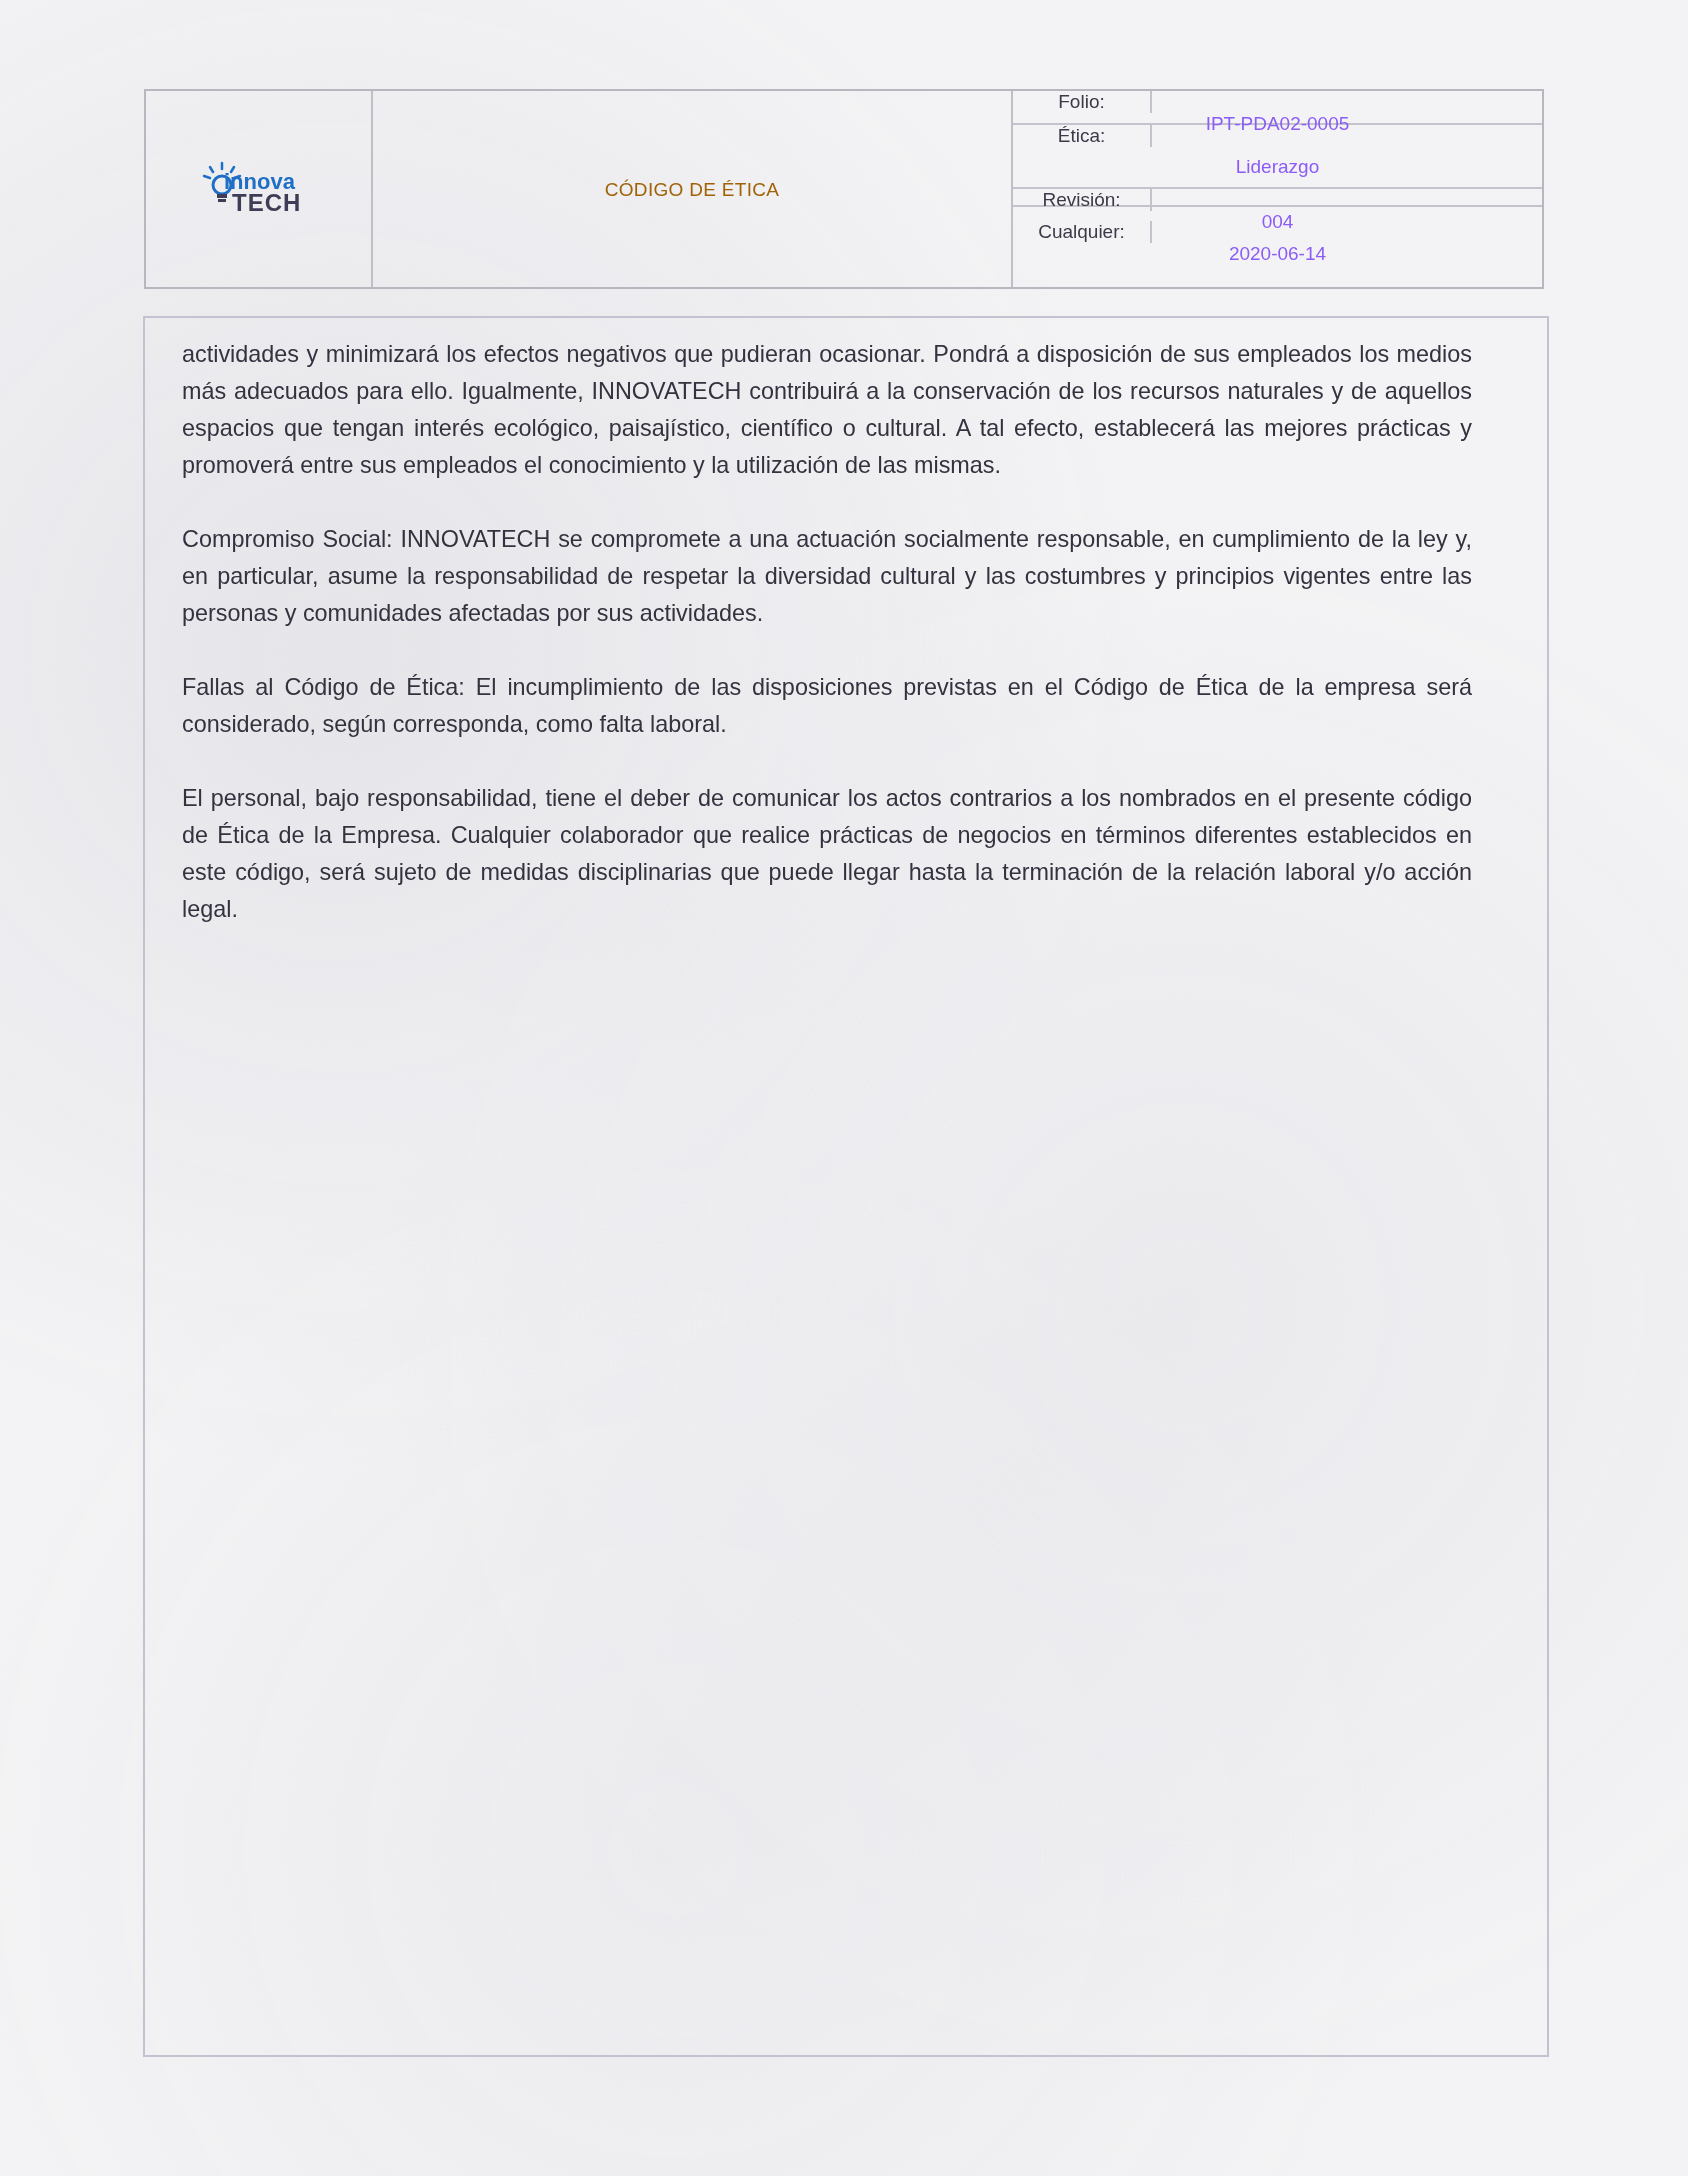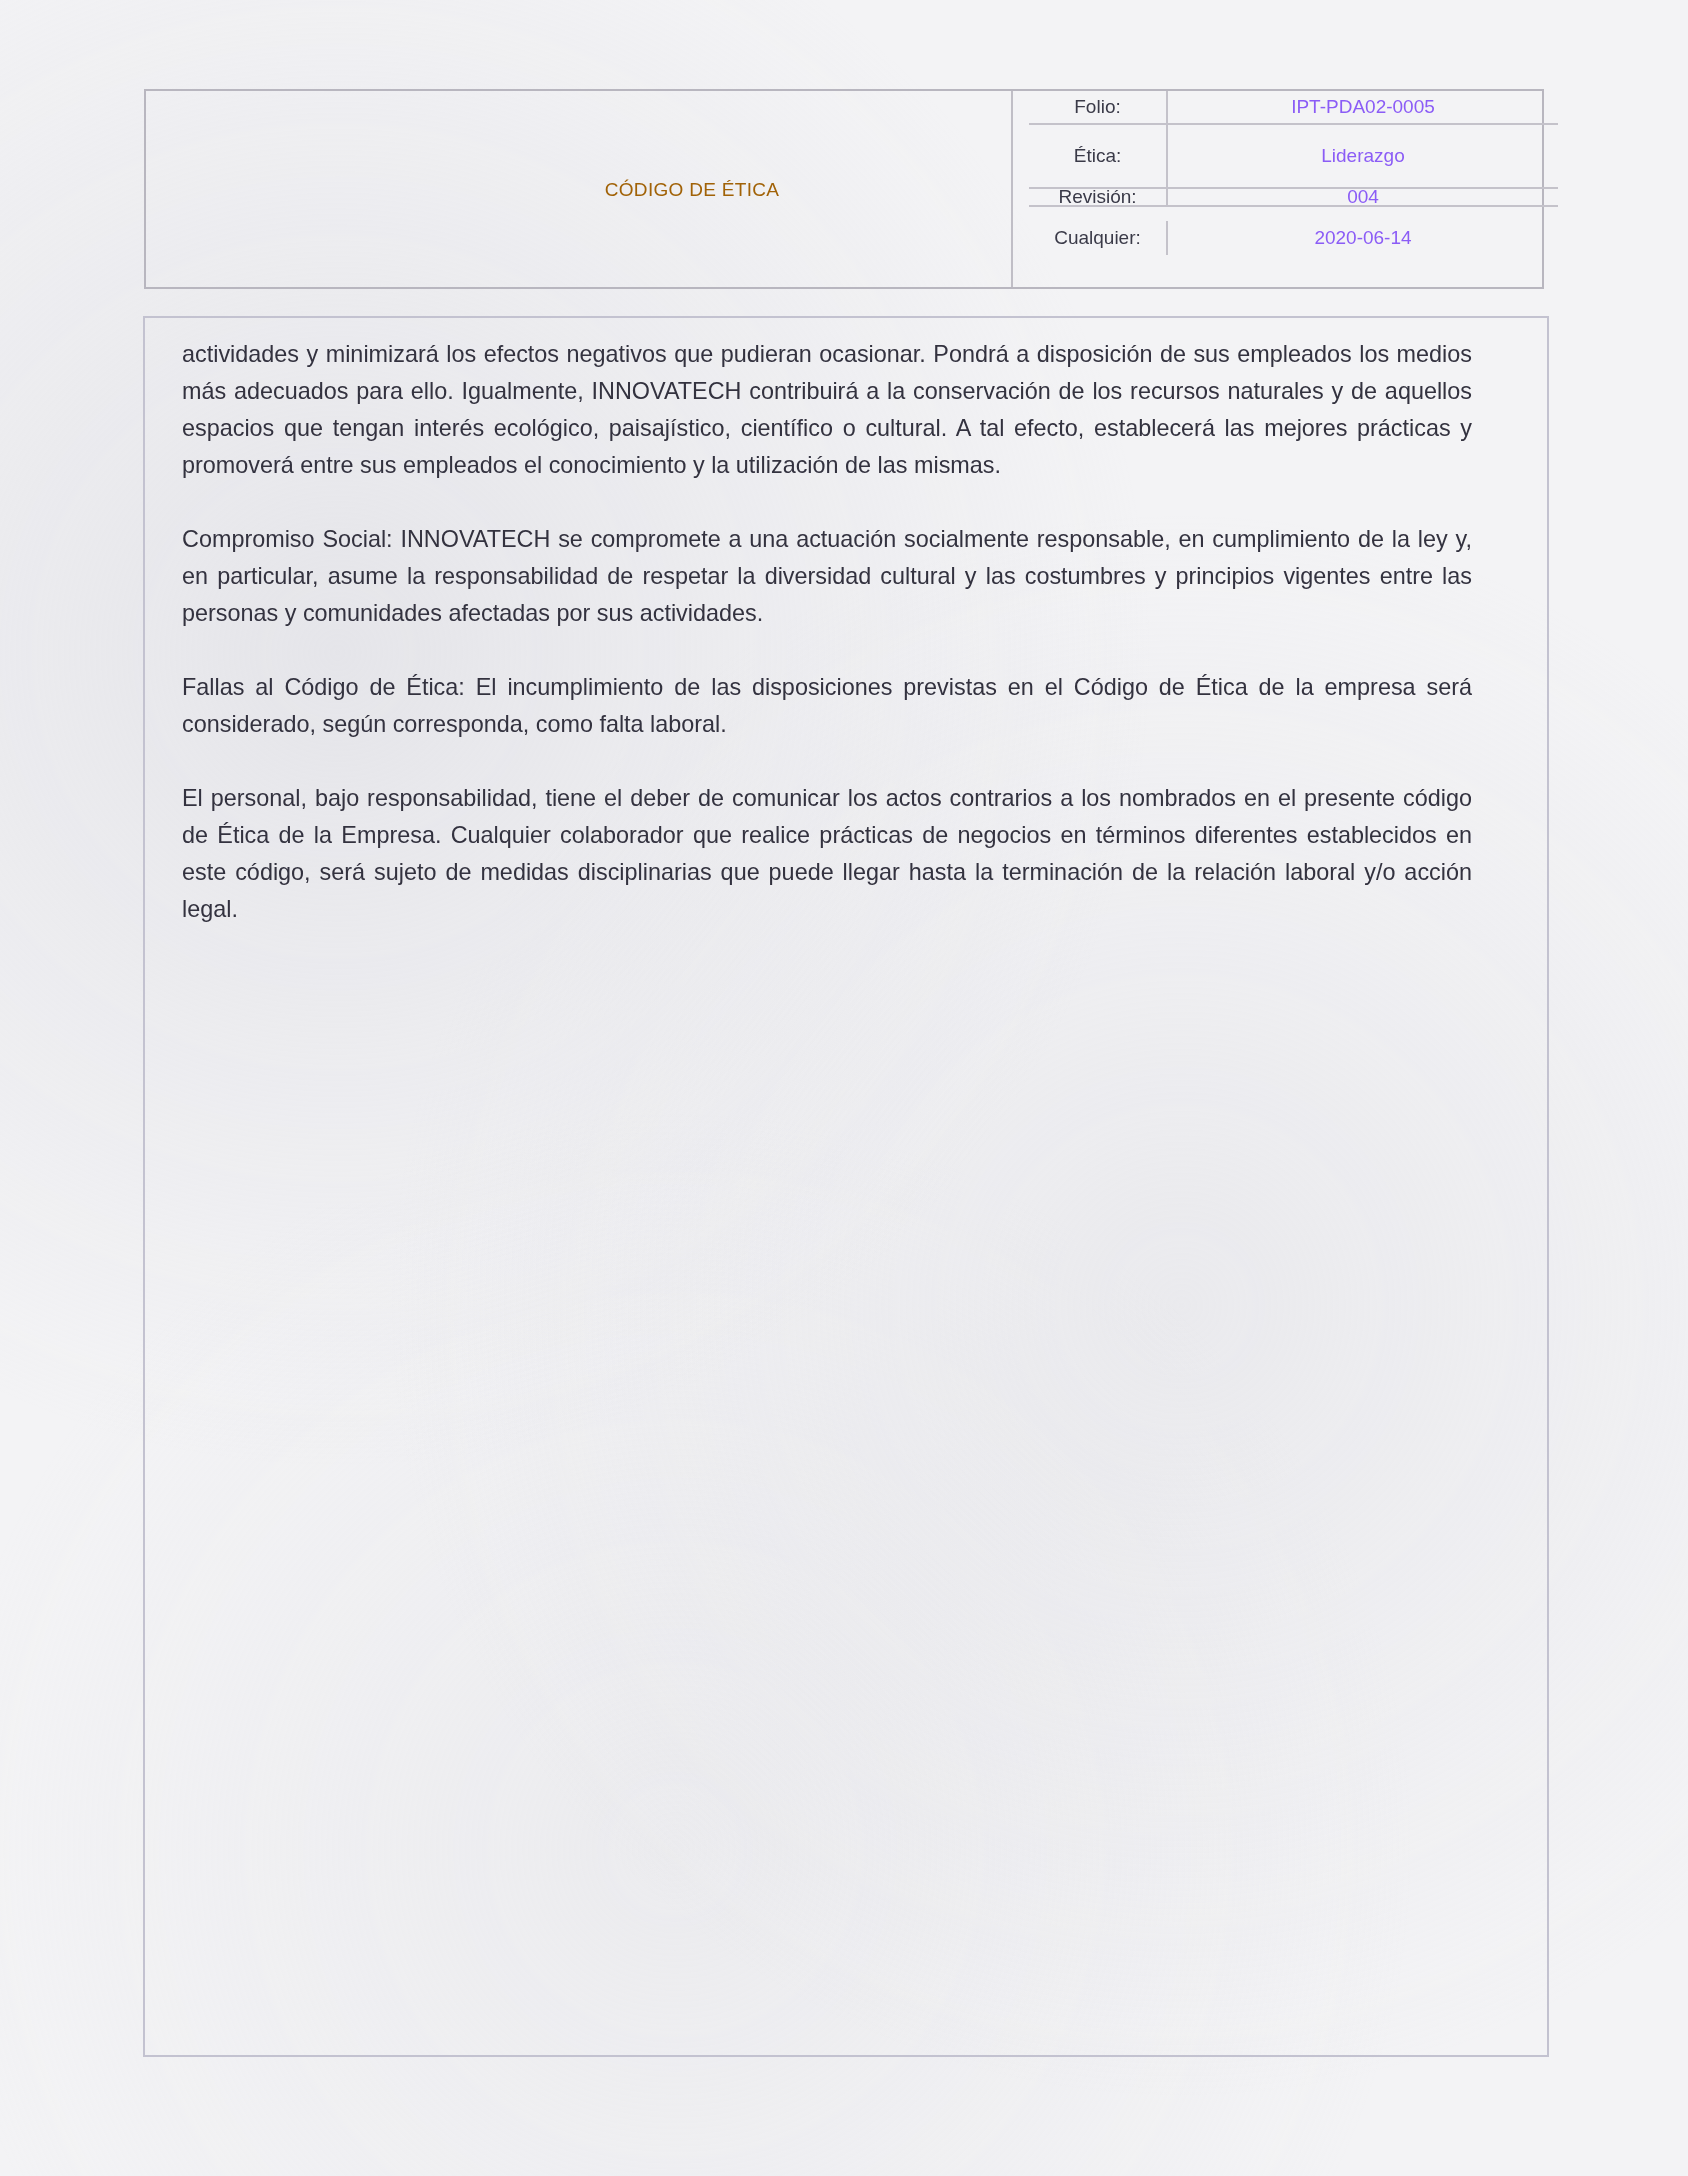--- a/index.html
+++ b/index.html
@@ -34,23 +34,24 @@
   .title-cell {
     position:absolute; left:227px; top:0; width:640px; height:100%;
     border-right:2px solid #c0bec6; box-sizing:border-box;
     display:flex; align-items:center; justify-content:center;
   }
   .doc-title { font-size:19px; color:#a16207; margin-top:2px; letter-spacing:0.3px; }
   .meta {
     position:absolute; left:867px; top:0; width:529px; height:100%;
   }
   .meta-row {
-    position:absolute; left:16px; width:100%;
+    position:absolute; left:0; width:100%;
     border-bottom:2px solid #c4c2ca; box-sizing:border-box;
     display:flex;
+    flex-direction:column;
   }
   .meta-row:last-child { border-bottom:none; }
   .meta-label {
     width:139px; border-right:2px solid #c4c2ca; box-sizing:border-box;
     display:flex; align-items:center; justify-content:center;
     font-size:19px; color:#3a3a48;
   }
   .meta-value {
     flex:1; display:flex; align-items:center; justify-content:center;
     font-size:19px; color:#8b5cf6;
@@ -63,20 +64,38 @@
     position:absolute; left:182px; top:336px; width:1290px;
     font-size:23.4px; line-height:37px; color:#33323f;
     text-align:justify;
   }
   .content p { margin:0 0 37px 0; }
 </style>
 </head>
 <body>
 
 <div class="header">
+  <div class="logo-cell">
+    <div class="logo">
+      <svg class="logo-bulb" width="40" height="50" viewBox="0 0 40 50">
+        <g stroke="#1f6fc7" stroke-width="2.5" stroke-linecap="round">
+          <line x1="20" y1="2" x2="20" y2="8"></line>
+          <line x1="8" y1="6" x2="11" y2="11"></line>
+          <line x1="32" y1="6" x2="29" y2="11"></line>
+          <line x1="2" y1="15" x2="8" y2="17"></line>
+          <line x1="38" y1="15" x2="32" y2="17"></line>
+        </g>
+        <circle cx="20" cy="24" r="9" fill="none" stroke="#1f6fc7" stroke-width="3"></circle>
+        <rect x="15" y="33" width="10" height="4" fill="#3f3d56"></rect>
+        <rect x="16" y="38" width="8" height="3" fill="#3f3d56"></rect>
+      </svg>
+      <span class="logo-innova">innova</span>
+      <span class="logo-tech">TECH</span>
+    </div>
+  </div>
   <div class="title-cell">
     <span class="doc-title">CÓDIGO DE ÉTICA</span>
   </div>
   <div class="meta">
     <div class="meta-row" style="top:0;height:34px;">
       <div class="meta-label">Folio:</div>
       <div class="meta-value">IPT-PDA02-0005</div>
     </div>
     <div class="meta-row" style="top:34px;height:64px;">
       <div class="meta-label">Ética:</div>

